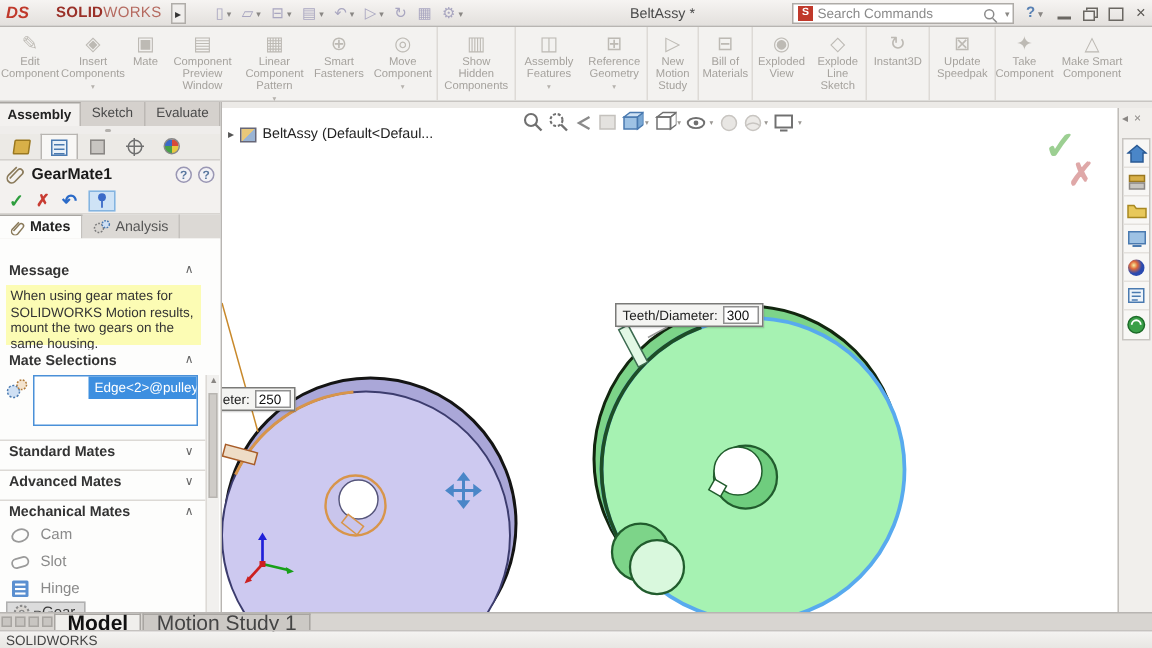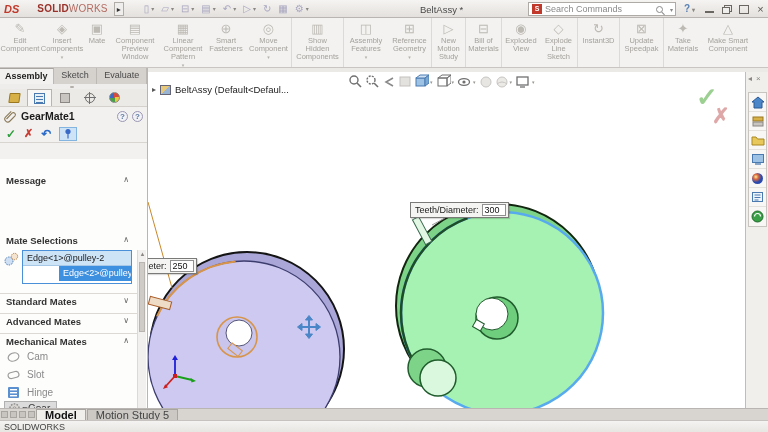--- a/index.html
+++ b/index.html
@@ -123,21 +123,21 @@
   
   #taskpane { position:absolute; left:745px; top:72px; width:23px; height:336px; background:#f1efec; border-left:1px solid #c0bdb9;}
   #tp-top { display:flex; gap:4px; padding:2px 2px; font-size:8px; color:#8a8784;}
   #tp-strip { position:absolute; left:2px; top:20px; width:19px; border:1px solid #c8c5c1; background:#f8f7f5;}
   .tp-cell { height:19px; display:flex; align-items:center; justify-content:center; border-bottom:1px solid #e4e1dd;}
   .tp-cell:last-child { border-bottom:none; }
 
   
   #tabbar { position:absolute; left:0; top:408px; width:768px; height:12px; background:#d8d5d1; border-top:1px solid #b8b5b2; display:flex; align-items:flex-end;}
   .tb-sq { width:7px; height:7px; border:1px solid #a8a5a1; background:#c8c5c1; margin:0 1px 2px 1px;}
-  .nav-tab { font-size:11px; padding:0 8px; height:11px; line-height:11px; color:#444; background:#ccc9c5; border:1px solid #a8a5a1; border-bottom:none; margin-right:1px;}
+  .nav-tab { font-size:14px; padding:0 8px; height:11px; line-height:11px; color:#444; background:#ccc9c5; border:1px solid #a8a5a1; border-bottom:none; margin-right:1px;}
   .nav-tab.active { background:#f0efec; font-weight:bold; color:#111; }
   #statusbar { position:absolute; left:0; top:420px; width:768px; height:12px; background:linear-gradient(#f4f3f1,#e8e6e3);
     border-top:1px solid #c5c2bf; display:flex; align-items:center; font-size:9px; color:#333;}
   #statusbar .left { padding-left:4px; color:#444; }
   #status-right { margin-left:auto; display:flex; align-items:center; height:100%; }
   .st-seg { padding:0 8px; border-left:1px solid #cfccc8; height:100%; display:flex; align-items:center; gap:6px; white-space:nowrap;}
   .st-caret { font-size:6px; color:#777; }
   .st-dot { width:9px; height:9px; border-radius:50%; background:radial-gradient(circle at 35% 35%, #f4e08a, #d8a828); border:1px solid #b08820; margin:0 6px 0 2px;}
 </style>
 </head>
@@ -275,21 +275,21 @@
       <span class="rb-l">Instant3D</span>
     </div>
   <div class="rb sep" style="width:44px">
       <span class="rb-g">⊠</span>
       <span class="rb-l">Update
 Speedpak</span>
     </div>
   <div class="rb" style="width:38px">
       <span class="rb-g">✦</span>
       <span class="rb-l">Take
-Materials</span>
+Component</span>
     </div>
   <div class="rb" style="width:52px">
       <span class="rb-g">△</span>
       <span class="rb-l">Make Smart
 Component</span>
     </div>
 </div>
 <div id="ribbonfill"></div>
 
 <div id="leftpanel">
@@ -329,37 +329,52 @@
     <span class="ok">✓</span>
     <span class="cancel">✗</span>
     <span class="undo">↶</span>
     <span id="pinbtn">
       <svg width="10" height="11">
           <circle cx="5" cy="3.5" r="2.6" fill="#3a6ac8"></circle>
           <rect x="4.4" y="5.5" width="1.2" height="5" fill="#3a6ac8"></rect>
         </svg>
     </span>
   </div>
+  <div id="pm-subtabs">
+    <div class="sub-tab active">
+      <svg width="10" height="10">
+          <path d="M2 7 L6 2.5 a1.6 1.6 0 0 1 2.4 2.1 L4.8 9 a2.4 2.4 0 0 1 -3.4-3.4 L5.6 1.2" stroke="#8a7a5a" fill="none" stroke-width="1"></path>
+        </svg>
+      <span>Mates</span>
+    </div>
+    <div class="sub-tab">
+      <svg width="12" height="10">
+          <circle cx="4" cy="6" r="3" fill="#d8d5d1" stroke="#7a7a7a" stroke-dasharray="1.2 1"></circle>
+          <circle cx="8.5" cy="3.5" r="2.4" fill="#cfe0f4" stroke="#4a7ab0" stroke-dasharray="1.1 0.9"></circle>
+        </svg>
+      <span>Analysis</span>
+    </div>
+  </div>
 
   <div id="lp-content">
     <div class="sec-h" style="top:14px;border-top:none">
       <span>Message</span><span class="chev">∧</span>
     </div>
+    <div id="msgbox">When using gear mates for SOLIDWORKS Motion results, mount the two gears on the same housing.</div>
 
     <div class="sec-h" style="top:74px;border-top:none">
       <span>Mate Selections</span><span class="chev">∧</span>
     </div>
     <div id="sel-ico">
       <svg width="15" height="14">
           <circle cx="5" cy="9" r="4" fill="#cfe0f4" stroke="#4a7ab0" stroke-dasharray="1.4 1.1"></circle>
           <circle cx="10.5" cy="4.5" r="3.2" fill="#f4e4cf" stroke="#b07a3a" stroke-dasharray="1.2 1"></circle>
         </svg>
     </div>
     <div id="sel-list">
-      <div class="sel-item lite">Edge&lt;1&gt;@pulley-2</div>
       <div class="sel-item full">Edge&lt;2&gt;@pulley-1</div>
     </div>
 
     <div class="sec-h" style="top:134px">
       <span>Standard Mates</span><span class="chev">∨</span>
     </div>
     <div class="sec-h" style="top:154px">
       <span>Advanced Mates</span><span class="chev">∨</span>
     </div>
     <div class="sec-h" style="top:174px">
@@ -589,18 +604,18 @@
       </div>
   </div>
 </div>
 
 <div id="tabbar">
   <span class="tb-sq"></span>
   <span class="tb-sq"></span>
   <span class="tb-sq"></span>
   <span class="tb-sq"></span>
   <span class="nav-tab active">Model</span>
-  <span class="nav-tab">Motion Study 5</span>
+  <span class="nav-tab">Motion Study 1</span>
 </div>
 
 <div id="statusbar">
   <span class="left">SOLIDWORKS</span>
 </div>
 
 </body></html>

